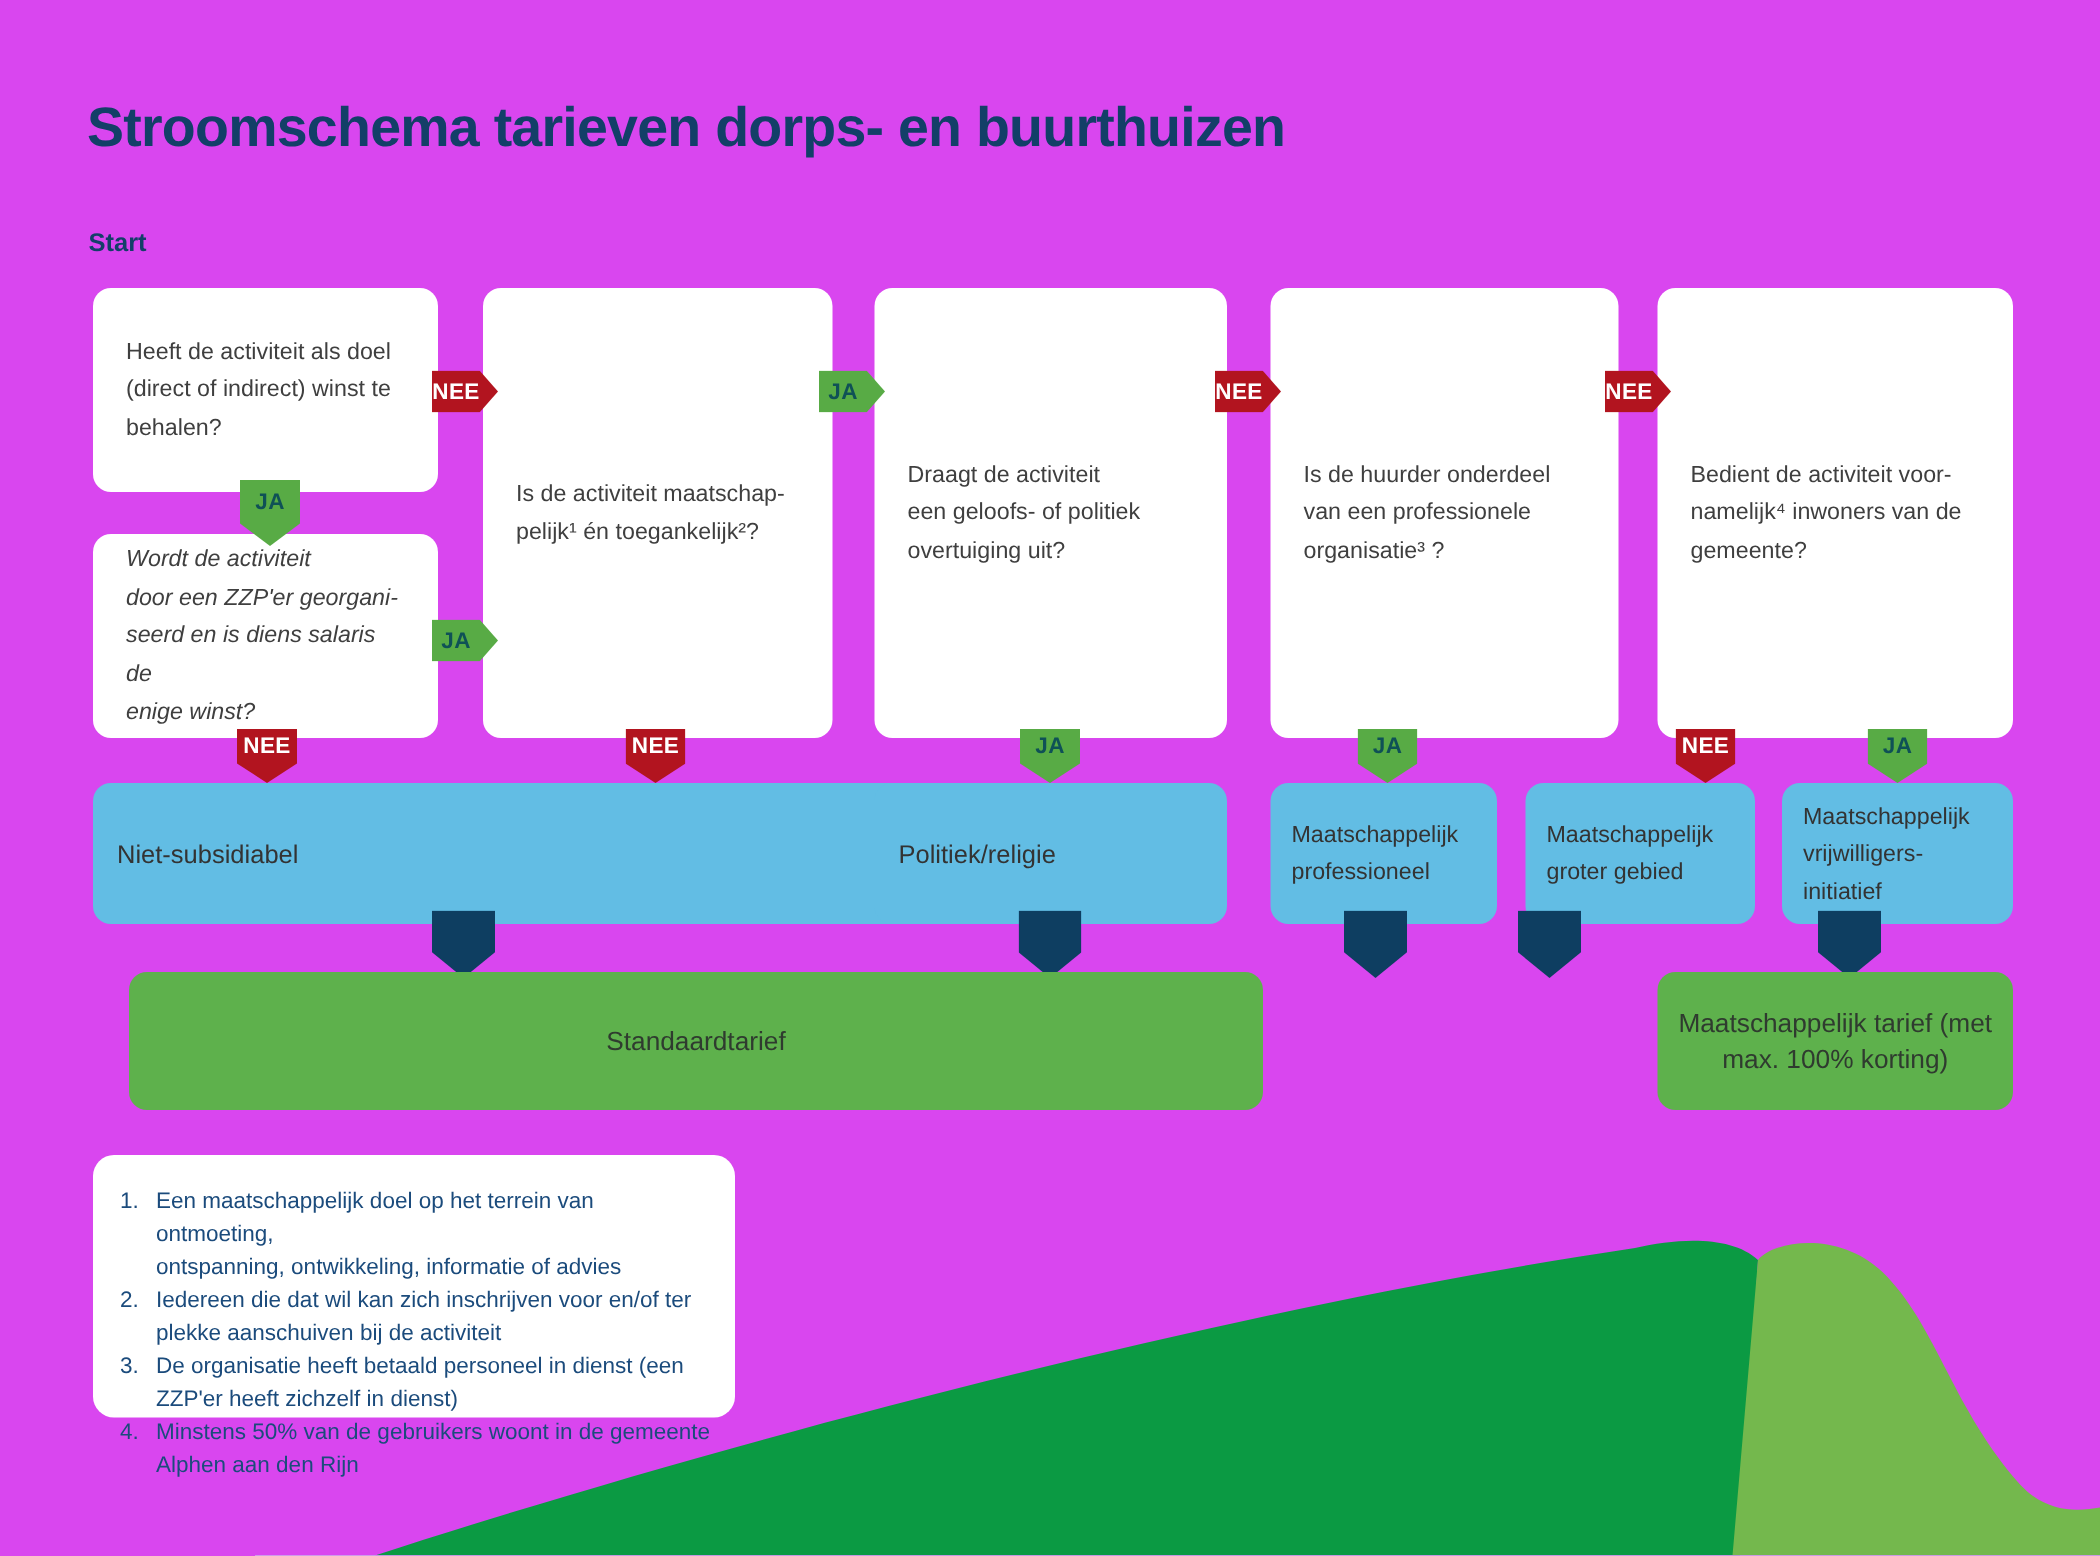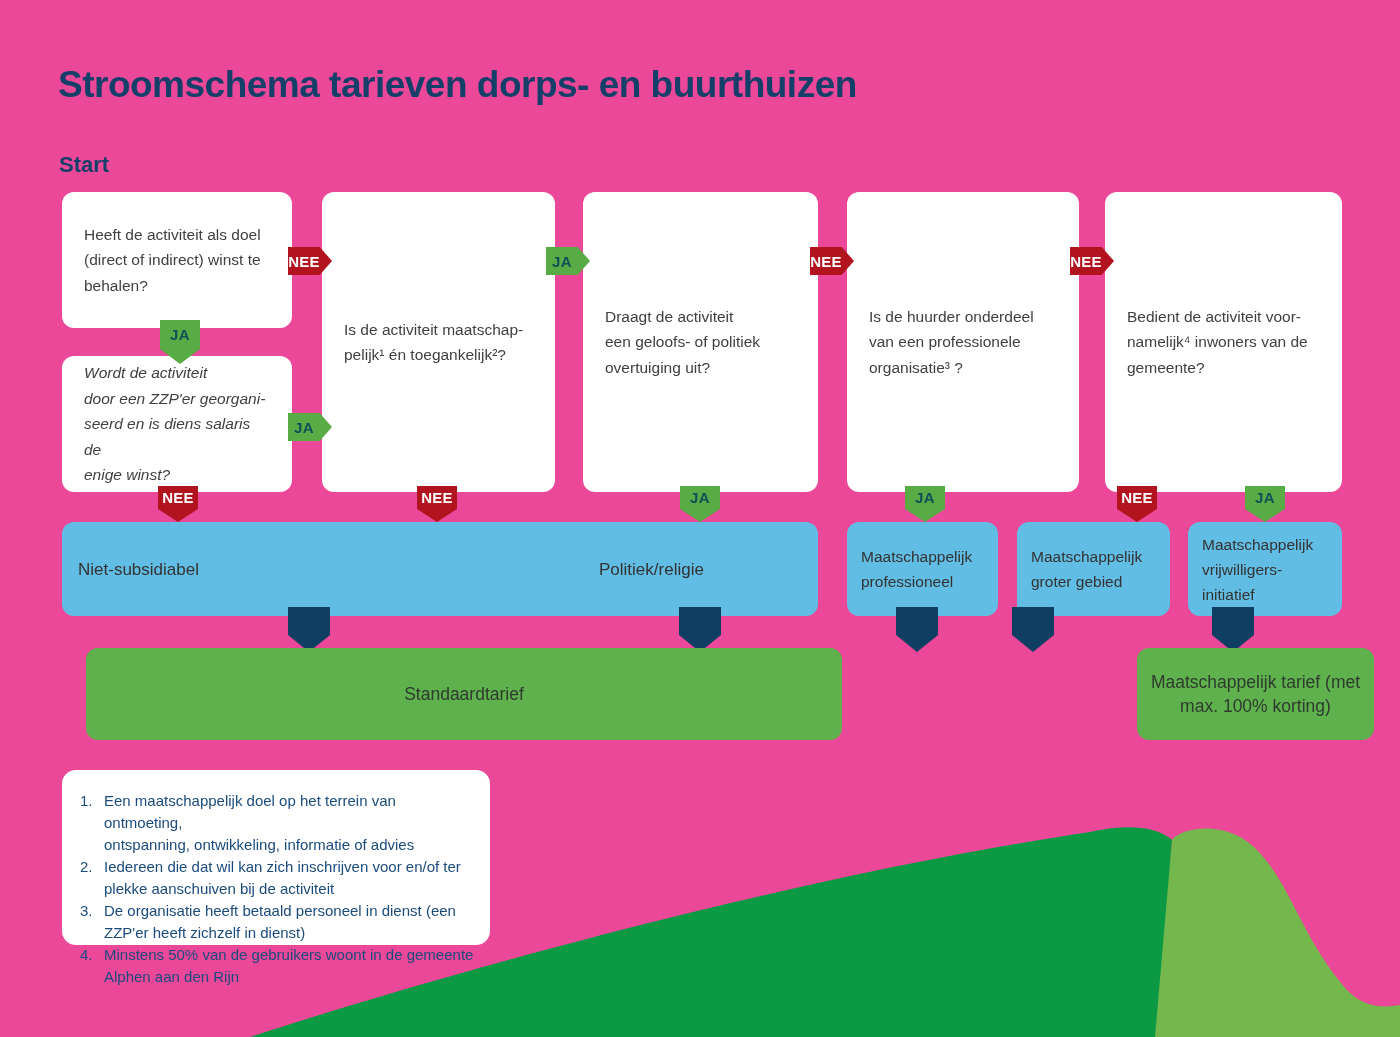--- a/index.html
+++ b/index.html
@@ -1,28 +1,28 @@
 <!DOCTYPE html>
 <html><head>
 <meta charset="utf-8">
 <style>
   html,body{margin:0;padding:0;background:#c9dcea;}
   #canvas{
     position:relative;width:1400px;height:1037px;overflow:hidden;
-    background:#ec4899;
+    background:#d946ef;
     font-family:"Liberation Sans","DejaVu Sans",sans-serif;
   }
   .abs{position:absolute;}
   
   .page-title{
     left:58px;top:64px;font-size:37px;font-weight:700;letter-spacing:-0.5px;
     color:#133f68;
   }
   .start-label{
-    left:59px;top:152px;font-size:22px;font-weight:700;color:#133f68;
+    left:59px;top:152px;font-size:17px;font-weight:700;color:#133f68;
   }
   
   .qbox{
     background:#ffffff;border-radius:12px;
     display:flex;align-items:center;
   }
   .qtext{
     padding:0 22px;font-size:15.5px;line-height:25.5px;color:#3f3f3f;
     white-space:pre-line;
   }
@@ -194,21 +194,21 @@
 
   <div class="abs navy-arr" style="left:288px;"></div>
   <div class="abs navy-arr" style="left:679px;"></div>
   <div class="abs navy-arr" style="left:896px;"></div>
   <div class="abs navy-arr" style="left:1012px;"></div>
   <div class="abs navy-arr" style="left:1212px;"></div>
 
   <div class="abs greenbox" style="left:62px;width:756px;margin-left:24px;">
     <span class="gtext">Standaardtarief</span>
   </div>
-  <div class="abs greenbox" style="left:1105px;width:237px;margin-left:32px;">
+  <div class="abs greenbox" style="left:1105px;width:237px;">
     <span class="gtext">Maatschappelijk tarief (met
 max. 100% korting)</span>
   </div>
 
   <div class="abs footnotes">
     <div class="fn-row">
       <span class="fn-num">1.</span>
       <span class="fn-text">Een maatschappelijk doel op het terrein van ontmoeting,
 ontspanning, ontwikkeling, informatie of advies</span>
     </div>

